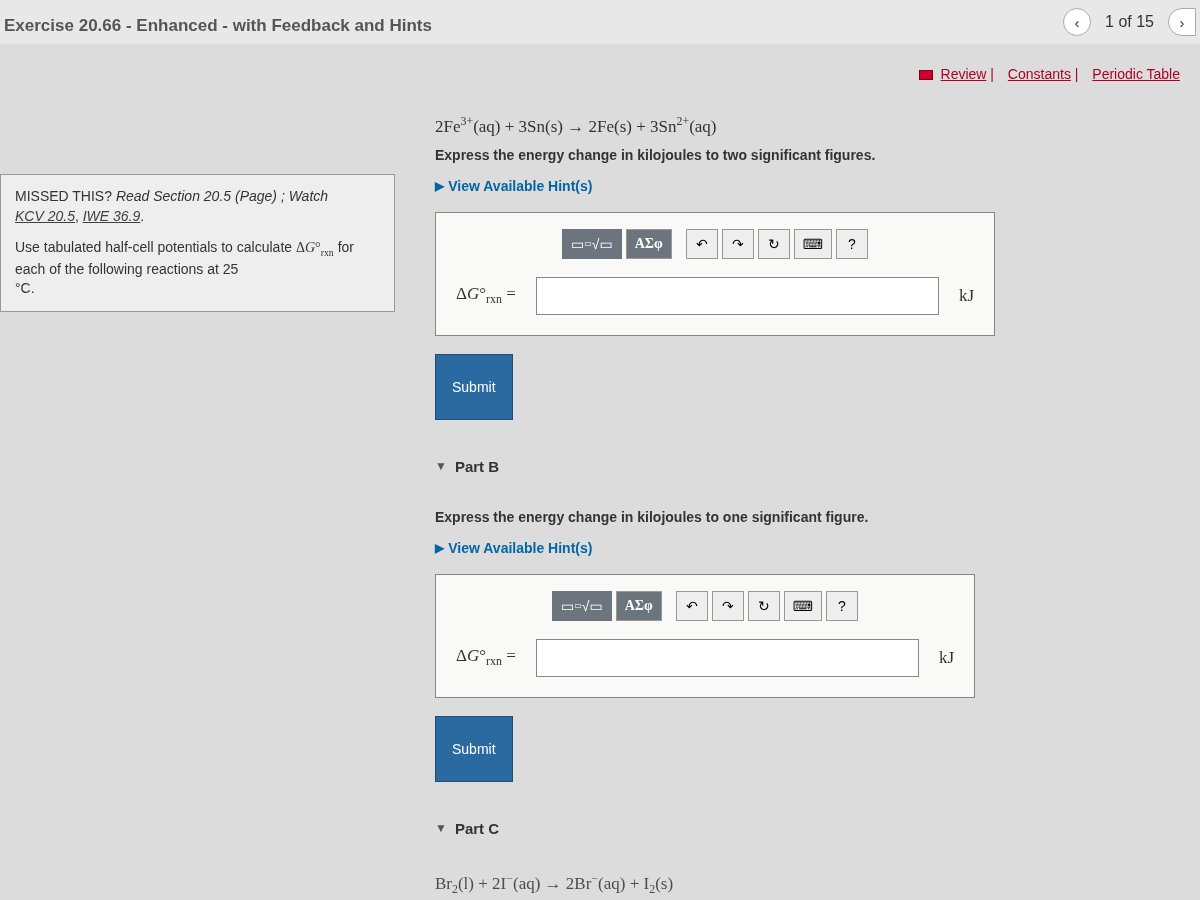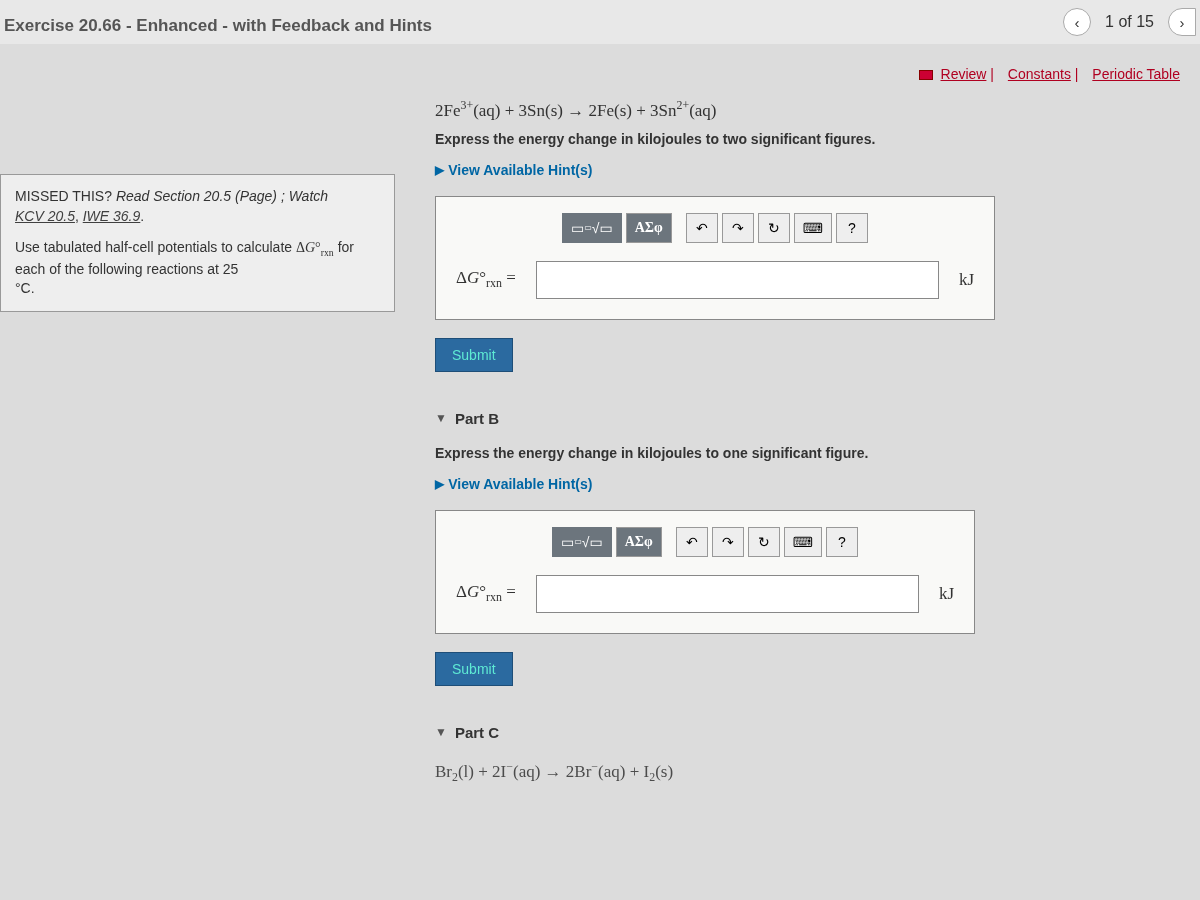--- a/index.html
+++ b/index.html
@@ -83,20 +83,21 @@
     display: inline-block;
     width: 14px;
     height: 10px;
     background: #c03;
     border: 1px solid #800;
     vertical-align: middle;
     margin-right: 4px;
   }
   .question-block {
     margin-bottom: 20px;
+    margin-top: 16px;
   }
   .equation {
     font-family: "Times New Roman", serif;
     font-size: 17px;
     margin-bottom: 10px;
   }
   .instruction {
     font-weight: bold;
     font-size: 14px;
     margin-bottom: 14px;
@@ -153,23 +154,23 @@
     flex: 1;
     height: 38px;
     border: 1px solid #888;
     background: #fff;
     padding: 4px 8px;
     font-size: 15px;
   }
   .unit { font-family: "Times New Roman", serif; font-size: 17px; }
   .submit-btn {
     background: #2b6aa0;
-    color: #5eead4;
+    color: #ffffff;
     border: 1px solid #1e4e78;
-    padding: 8px 16px;
+    padding: 24px 16px;
     font-size: 14px;
     cursor: pointer;
   }
   .part-header {
     display: flex;
     align-items: center;
     gap: 8px;
     font-weight: bold;
     font-size: 15px;
     padding: 8px 0 18px 0;

